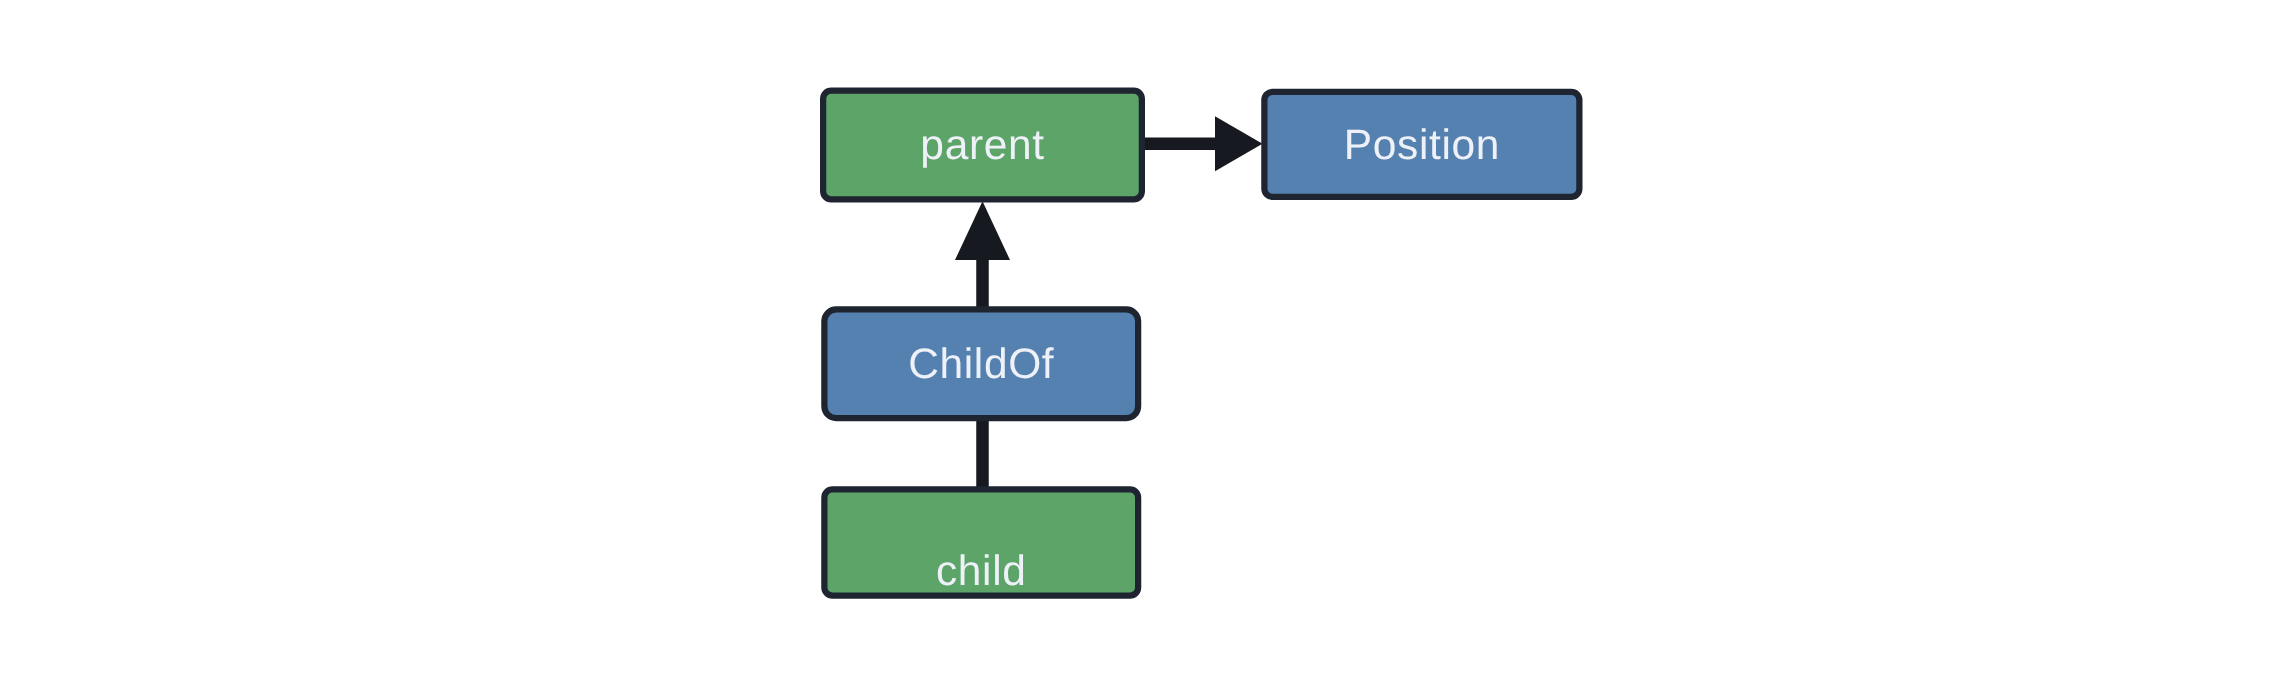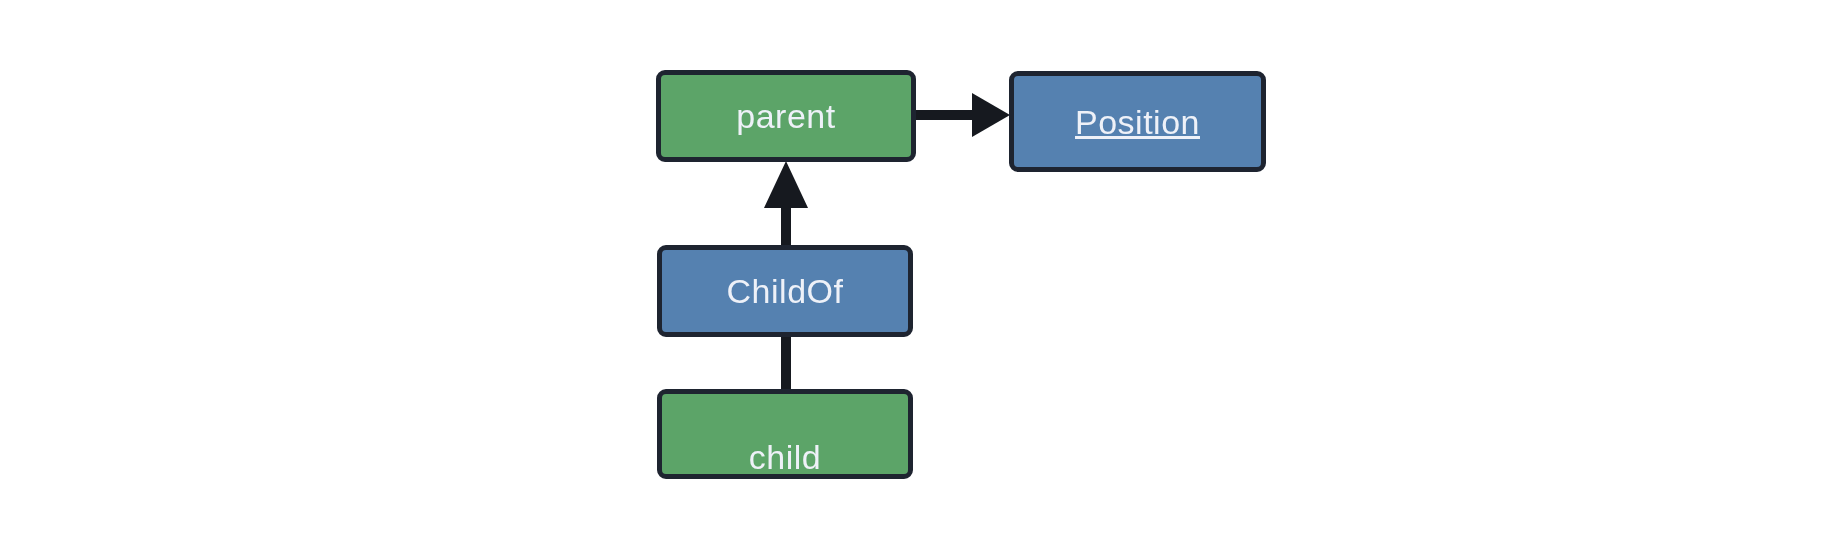--- a/index.html
+++ b/index.html
@@ -25,22 +25,22 @@
     justify-content: center;
     color: var(--text, #eef1f8);
     font-size: 34px;
     line-height: 1;
     letter-spacing: 0.5px;
   }
   .node.entity    { background: var(--entity, #5ca468); }
   .node.component { background: var(--component, #5581b0); }
 
   #node-parent   { left: 656px;  top: 70px;  width: 260px; height: 92px; }
-  #node-position { left: 1009px; top: 71px;  width: 257px; height: 101px; text-decoration: underline; }
-  #node-childof  { left: 657px;  top: 245px; width: 256px; height: 92px; }
+  #node-position { left: 1009px; top: 71px;  width: 257px; height: 89px; }
+  #node-childof  { left: 657px;  top: 245px; width: 256px; height: 92px; border-radius: 12px; }
   #node-child    { left: 657px;  top: 389px; width: 256px; height: 90px; align-items: flex-end; }
 
   .edges {
     position: absolute;
     left: 0;
     top: 0;
     pointer-events: none;
   }
   .edge-stroke {
     stroke: var(--connector, #16191f);

